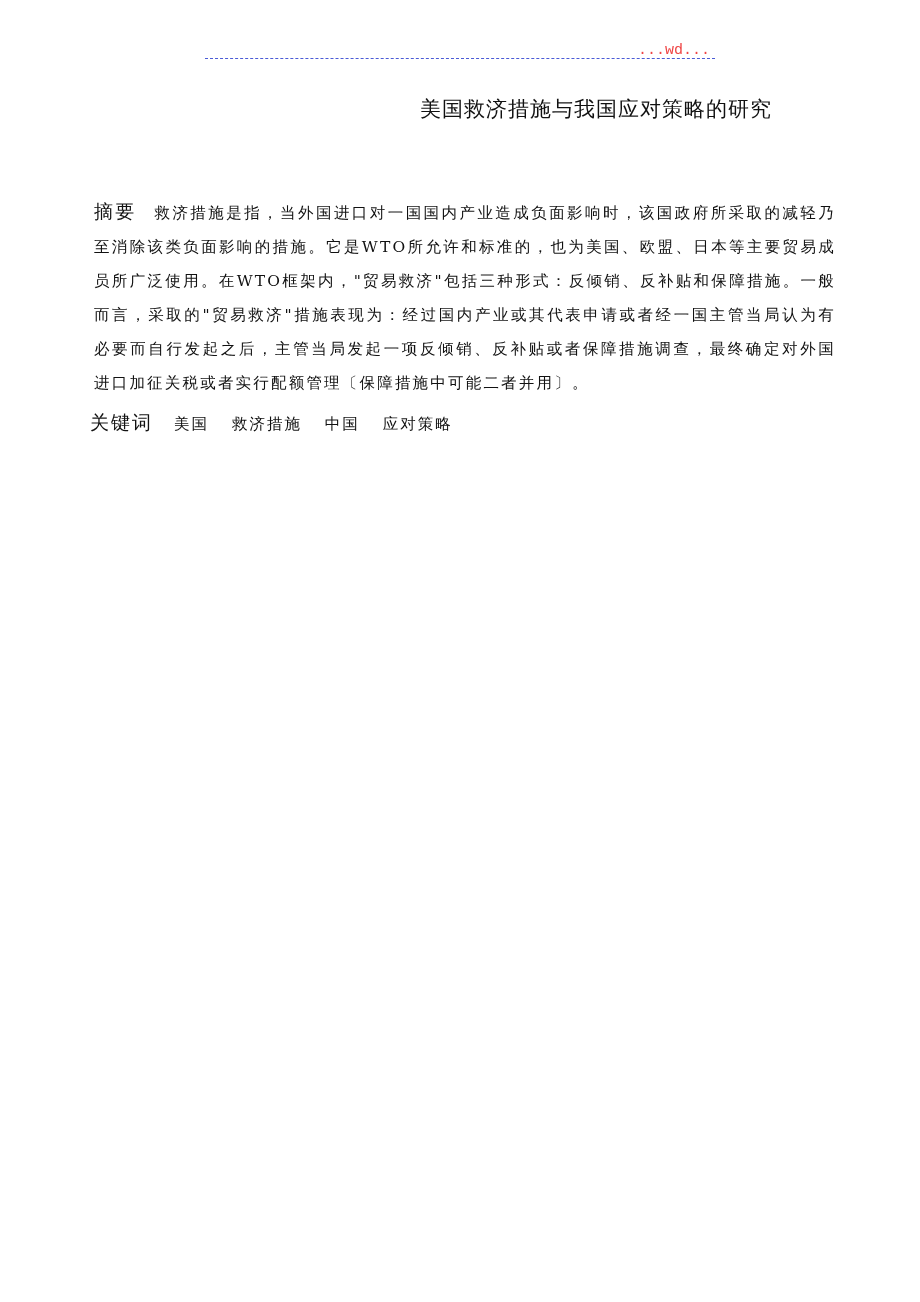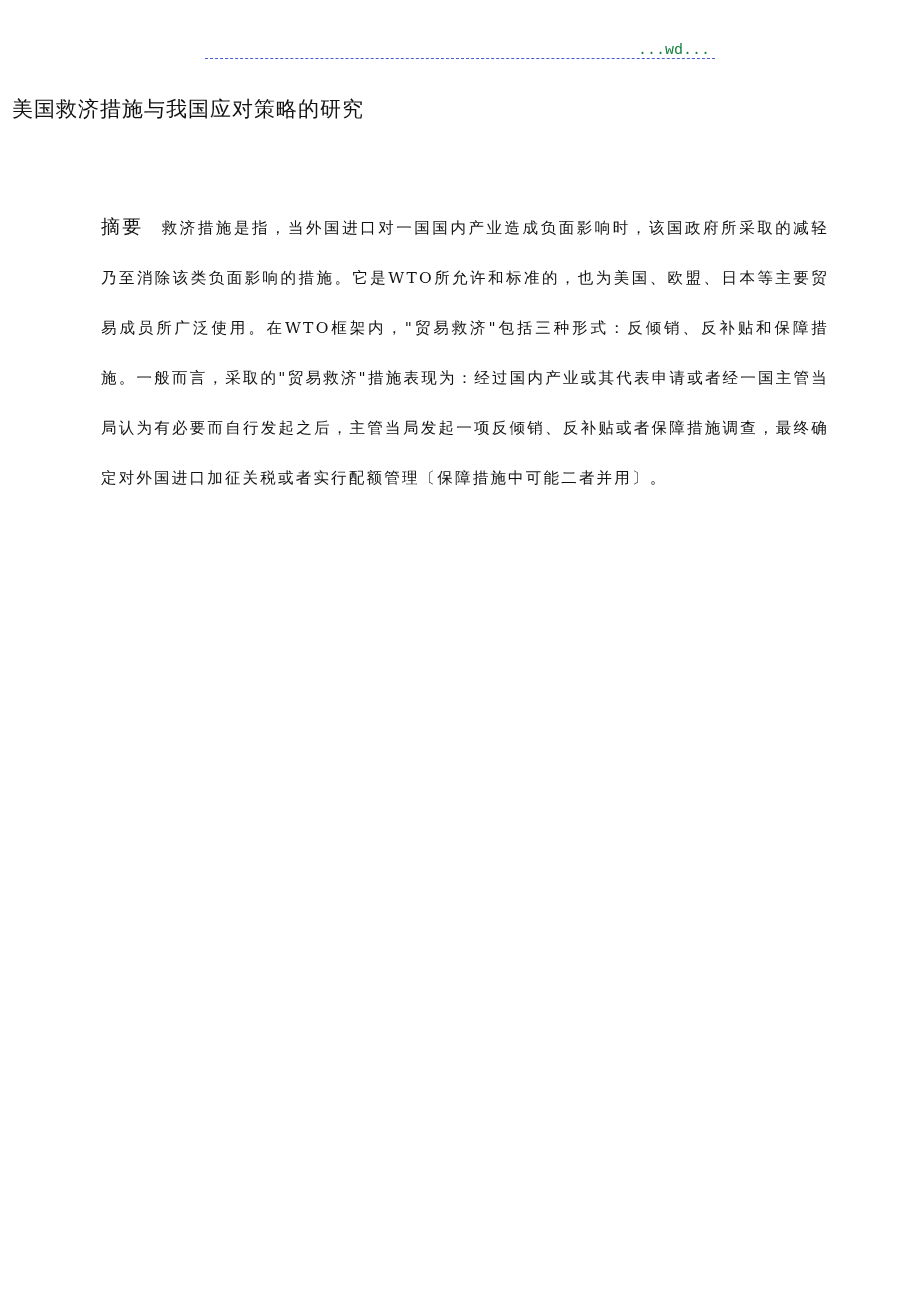--- a/index.html
+++ b/index.html
@@ -1,34 +1,41 @@
 <!DOCTYPE html>
 <html><head>
   <meta charset="utf-8">
   <style>
     html, body { margin: 0; padding: 0; background: #ffffff; }
     body { width: 920px; height: 1302px; position: relative; overflow: hidden;
            font-family: "DejaVu Serif", "Liberation Serif", serif; color: #111; }
     .header-rule { position: absolute; left: 205px; top: 58px; width: 510px; height: 0;
                    border-top: 1px dashed #4a5bd6; }
     .header-mark { position: absolute; left: 638px; top: 42px; font-family: "Liberation Mono", "DejaVu Sans Mono", monospace;
-                   font-size: 15px; color: #15803d; letter-spacing: 0px; }
-    .title { position: absolute; left: 0; top: 95px; width: 772px; text-align: left;
-             font-size: 21px; letter-spacing: 1px; color: #111; padding-left: 12px; }
+                   font-size: 15px; color: #ef4444; letter-spacing: 0px; }
+    .title { position: absolute; left: 0; top: 95px; width: 772px; text-align: right;
+             font-size: 21px; letter-spacing: 1px; color: #111; }
     .body-block { position: absolute; left: 90px; top: 190px; width: 750px; }
-    .para { font-size: 15.5px; line-height: 50px; text-align: justify; margin: 11px; letter-spacing: 2.2px; }
+    .para { font-size: 15.5px; line-height: 34px; text-align: justify; margin: 4px; letter-spacing: 2.2px; }
     .para.indent { text-indent: 2em; }
     .abstract-label { font-size: 19px; letter-spacing: 2px; margin-right: 18px; }
     .keywords { margin-top: 2px; font-size: 15.5px; line-height: 36px; letter-spacing: 2px; }
     .kw-label { font-size: 19px; letter-spacing: 2px; margin-right: 14px; }
     .kw-item { margin-right: 16px; }
   </style>
 </head>
 <body>
 
 <div class="header-rule"></div>
 <div class="header-mark">...wd...</div>
 
 <h1 class="title" style="margin:0;font-weight:normal;">美国救济措施与我国应对策略的研究</h1>
 
 <div class="body-block">
   <p class="para"><span class="abstract-label">摘要</span><span>救济措施是指，当外国进口对一国国内产业造成负面影响时，该国政府所采取的减轻乃至消除该类负面影响的措施。它是WTO所允许和标准的，也为美国、欧盟、日本等主要贸易成员所广泛使用。在WTO框架内，"贸易救济"包括三种形式：反倾销、反补贴和保障措施。一般而言，采取的"贸易救济"措施表现为：经过国内产业或其代表申请或者经一国主管当局认为有必要而自行发起之后，主管当局发起一项反倾销、反补贴或者保障措施调查，最终确定对外国进口加征关税或者实行配额管理〔保障措施中可能二者并用〕。</span></p>
+  <div class="keywords">
+    <span class="kw-label">关键词</span>
+    <span class="kw-item">美国</span>
+    <span class="kw-item">救济措施</span>
+    <span class="kw-item">中国</span>
+    <span class="kw-item">应对策略</span>
+  </div>
 </div>
 
 </body></html>

